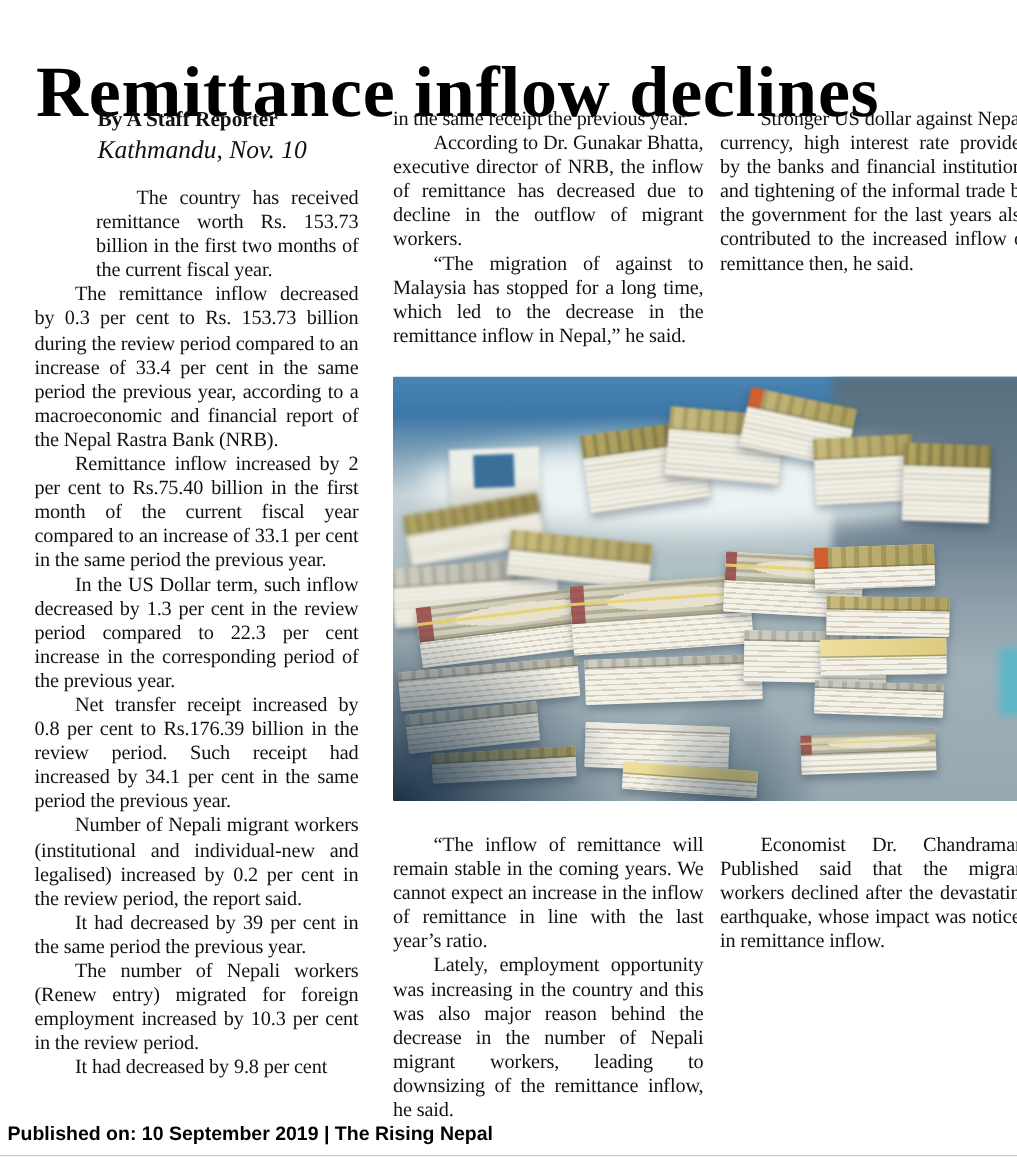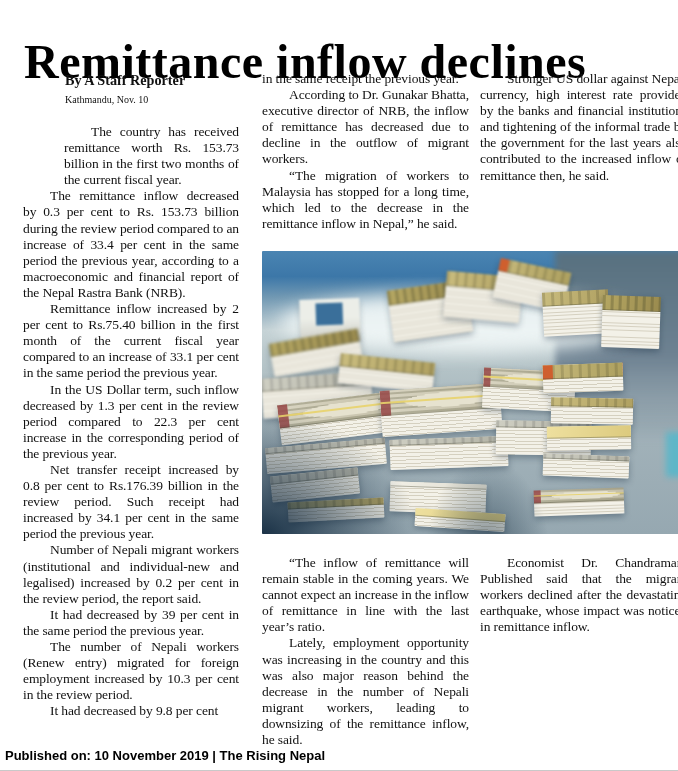--- a/index.html
+++ b/index.html
@@ -12,21 +12,21 @@
     font-size:48px;font-weight:bold;letter-spacing:.5px;white-space:nowrap;color:#000;
   }
   .content{
     position:absolute;left:23px;top:71px;width:664px;display:flex;gap:23px;
   }
   .col1{width:222px;}
   .right-region{flex:1;display:flex;flex-direction:column;}
   .row{display:flex;gap:11px;}
   .rcol{flex:1;min-width:0;}
   .byline{font-weight:bold;font-size:14.2px;line-height:19px;margin-left:42px;}
-  .dateline{font-size:10px;line-height:19px;margin-left:42px;}
+  .dateline{font-size:17px;line-height:19px;margin-left:42px;font-style:italic;}
   .body-text p{
     margin:0;font-size:13.5px;line-height:16.1px;text-align:justify;
     text-indent:27px;letter-spacing:-0.1px;
   }
   .body-text p.cont{text-indent:0;}
   .col1 p.first{margin-top:15px;margin-left:41px;}
   
   .photo{
     position:relative;width:425px;height:283px;margin:19px 0 21px 0;
     overflow:hidden;border-radius:1px;
@@ -100,21 +100,21 @@
       <p>The number of Nepali workers (Renew entry) migrated for foreign employment increased by 10.3 per cent in the review period.</p>
       <p>It had decreased by 9.8 per cent</p>
     </div>
 
     <div class="right-region">
 
       <div class="row body-text">
         <div class="rcol">
           <p class="cont">in the same receipt the previous year.</p>
           <p>According to Dr. Gunakar Bhatta, executive director of NRB, the inflow of remittance has decreased due to decline in the outflow of migrant workers.</p>
-          <p>“The migration of workers to Malaysia has stopped for a long time, which led to the decrease in the remittance inflow in Nepal,” he said.</p>
+          <p>“The migration of against to Malaysia has stopped for a long time, which led to the decrease in the remittance inflow in Nepal,” he said.</p>
         </div>
         <div class="rcol">
           <p>Stronger US dollar against Nepali currency, high interest rate provided by the banks and financial institutions and tightening of the informal trade by the government for the last years also contributed to the increased inflow of remittance then, he said.</p>
         </div>
       </div>
 
       <div class="photo">
         <div class="photo-bg"></div>
         <div class="right-shade"></div>
         <div class="teal-patch"></div>
@@ -211,15 +211,15 @@
           <p>Lately, employment opportunity was increasing in the country and this was also major reason behind the decrease in the number of Nepali migrant workers, leading to downsizing of the remittance inflow, he said.</p>
         </div>
         <div class="rcol">
           <p>Economist Dr. Chandramani Published said that the migrant workers declined after the devastating earthquake, whose impact was noticed in remittance inflow.</p>
         </div>
       </div>
 
     </div>
   </div>
 
-  <div class="footer">Published on: 10 November 2019 | The Rising Nepal</div>
+  <div class="footer">Published on: 10 September 2019 | The Rising Nepal</div>
   <div class="bottom-edge"></div>
 </div>
 
 </body></html>

